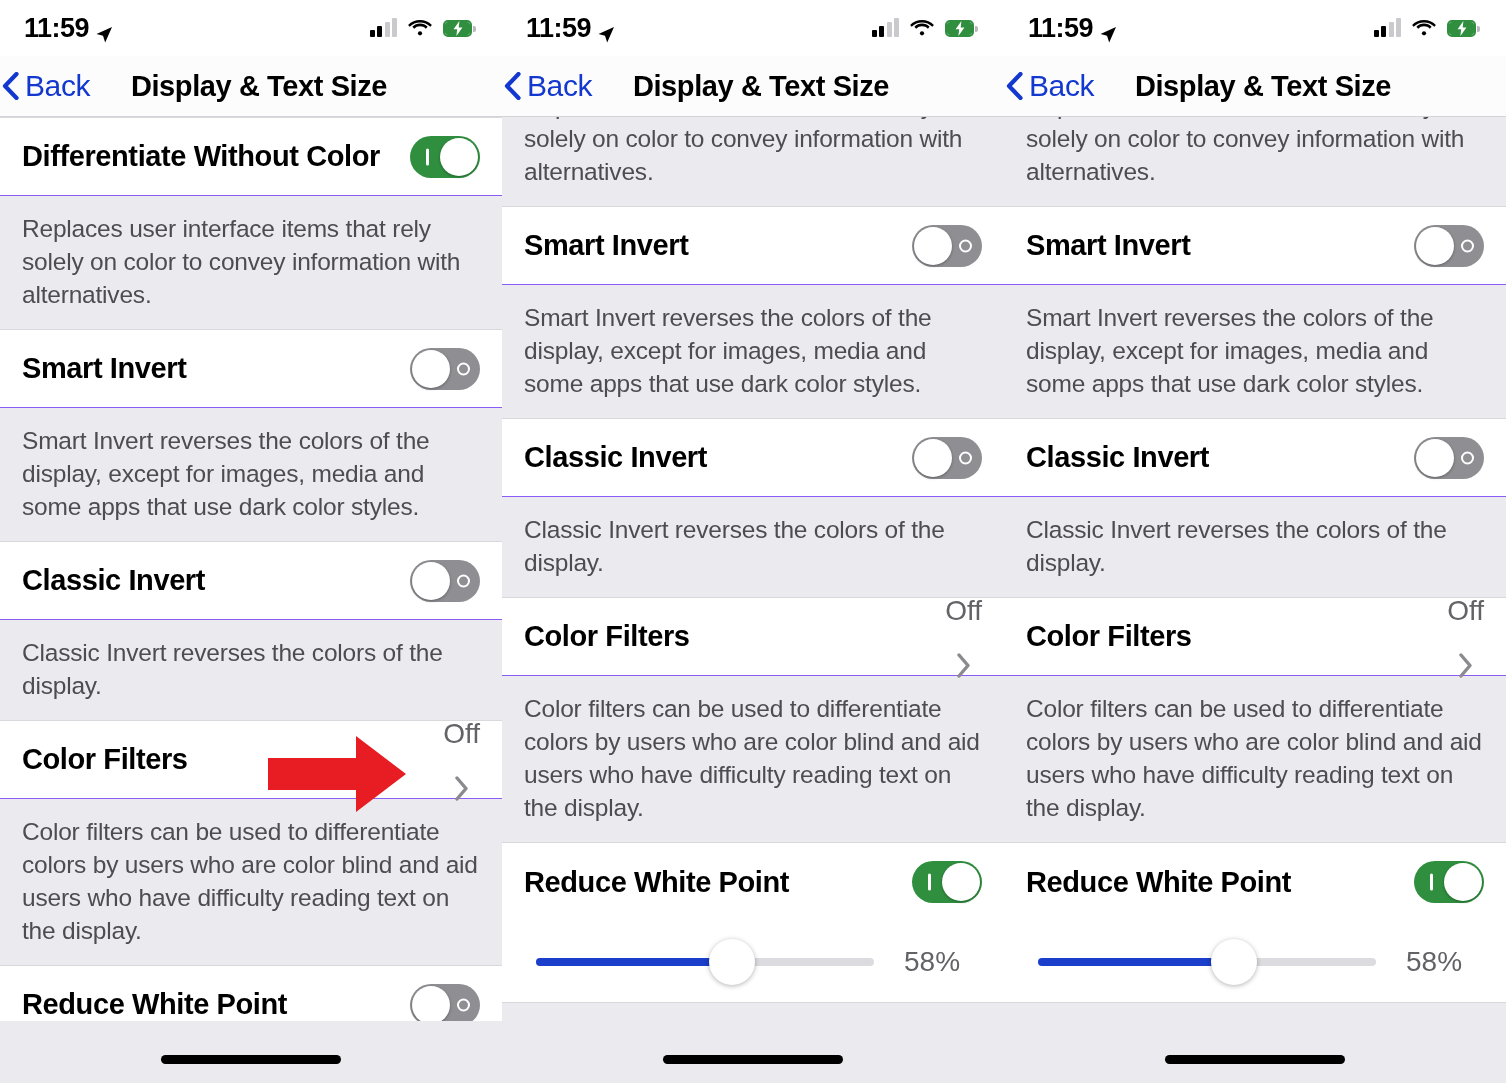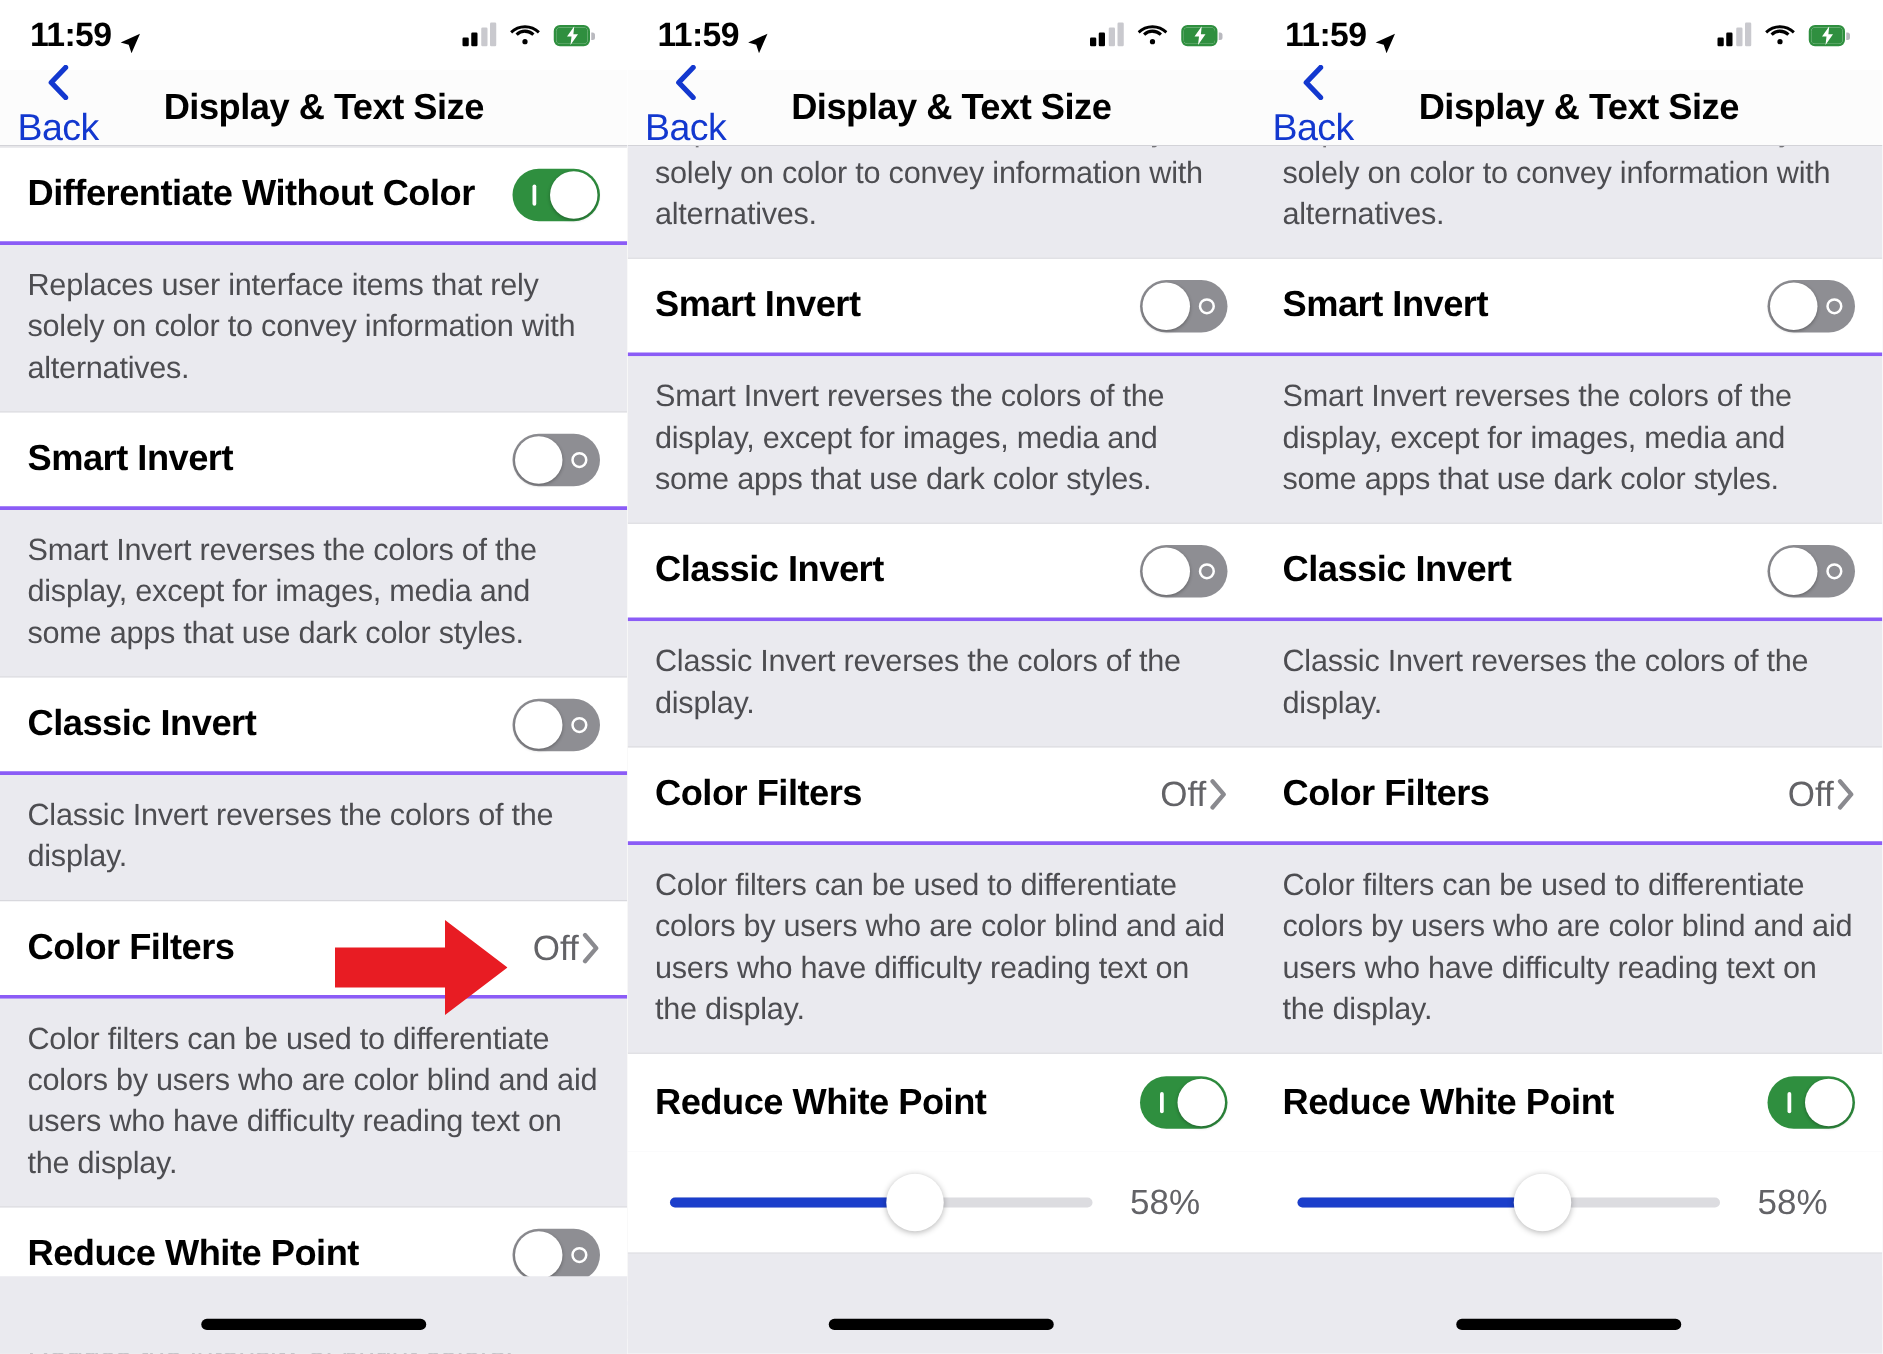--- a/index.html
+++ b/index.html
@@ -62,21 +62,21 @@
 
   
   .navbar{
     position:relative;height:61px;background:#fcfcfc;
     display:flex;align-items:center;
     border-bottom:1px solid #d3d3d8;
     box-sizing:border-box;
   }
   .back{
     display:flex;align-items:center;gap:6px;
-    padding-left:14px;color:#1338cf;cursor:pointer;flex-direction:column;
+    padding-left:2px;color:#1338cf;cursor:pointer;
   }
   .back .chev{width:17px;height:28px;flex:0 0 auto;}
   .back-label{font-size:30px;font-weight:500;letter-spacing:-0.4px;color:#1338cf;}
   .nav-title{
     position:absolute;left:16px;right:0;text-align:center;
     font-size:29px;font-weight:bold;color:#000;letter-spacing:-0.4px;
     pointer-events:none;
   }
 
   
@@ -84,24 +84,24 @@
   .scroller{position:relative;}
   .scroller.clipped{margin-top:-44px;}
 
   .row{
     background:#ffffff;
     height:79px;
     display:flex;align-items:center;
     padding:0 22px 0 22px;
     box-sizing:border-box;
     border-top:1px solid #d8d8dd;
-    border-bottom:3px solid #8b5cf6;
+    border-bottom:1px solid #8b5cf6;
   }
   .row-title{font-size:29px;font-weight:bold;color:#000;letter-spacing:-0.4px;}
-  .row-right{margin-left:auto;display:flex;align-items:center;gap:2px;}
+  .row-right{margin-left:auto;display:flex;align-items:center;gap:26px;flex-direction:column;}
   .row-value{font-size:28px;color:#636367;font-weight:500;}
   .chev-r{width:15px;height:25px;}
 
   .footnote{
     background:#eaeaef;
     padding:16px 22px 18px 22px;
     font-size:24.5px;line-height:33px;color:#4d4d51;font-weight:500;
     letter-spacing:-0.2px;
     box-sizing:border-box;
   }

